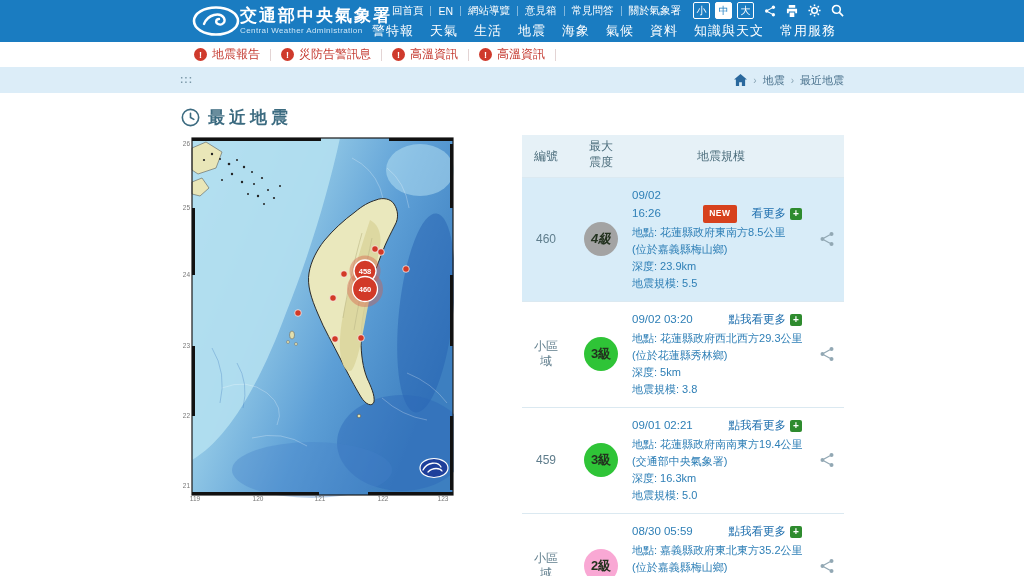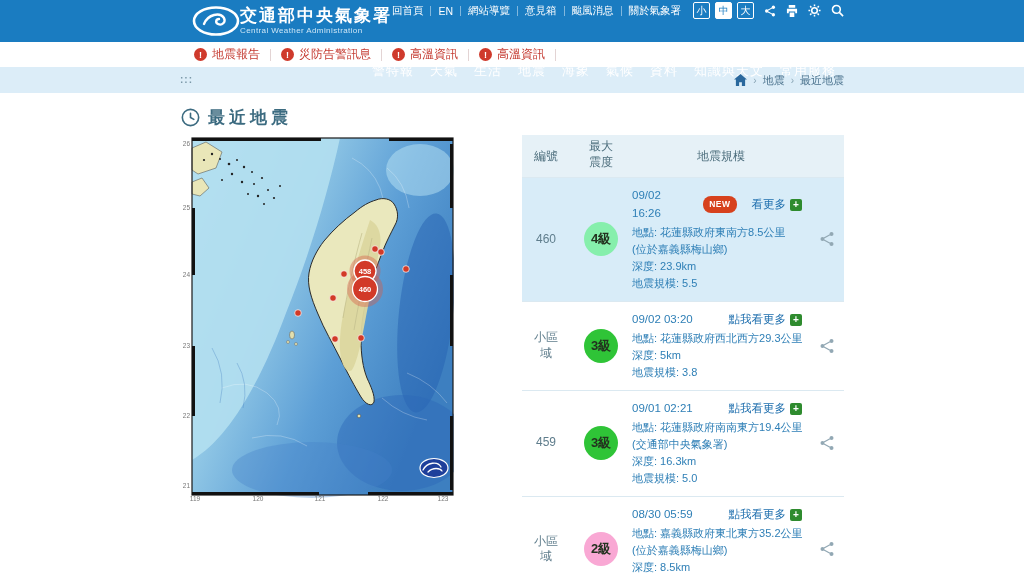--- a/index.html
+++ b/index.html
@@ -15,21 +15,21 @@
   .brand-name { font-size:17px; font-weight:bold; color:#fff; letter-spacing:2px; line-height:1.1; }
   .brand-sub { font-size:8px; color:#cde6f6; letter-spacing:.4px; }
   .utility { position:absolute; right:0; top:0; height:21px; display:flex; align-items:center; font-size:10.5px; color:#fff; }
   .u-mark { font-size:9px; color:#bfe0f5; margin-right:4px; letter-spacing:1px; }
   .u-link { padding:0 7px; white-space:nowrap; cursor:pointer; }
   .u-sep { width:1px; height:10px; background:rgba(255,255,255,.45); }
   .fs-btn { width:17px; height:17px; border:1px solid #fff; border-radius:2px; display:flex; align-items:center; justify-content:center; font-size:10px; margin-left:5px; cursor:pointer; }
   .fs-btn.active { background:#fff; color:#1a7cc1; }
   .u-icon { margin-left:10px; display:flex; align-items:center; cursor:pointer; }
   .mainnav { position:absolute; right:0; top:20px; display:flex; font-size:13px; color:#fff; }
-  .nav-item { padding:2px 8px; letter-spacing:1px; white-space:nowrap; cursor:pointer;margin-top:40px; }
+  .nav-item { padding:2px 8px; letter-spacing:1px; white-space:nowrap; cursor:pointer; }
 
   
   .alertbar { height:25px; background:#fff; }
   .alertbar .inner { display:flex; align-items:center; padding-left:14px; height:25px; }
   .al-item { display:flex; align-items:center; gap:5px; font-size:12px; color:#c53b32; cursor:pointer; white-space:nowrap; }
   .al-icon { width:13px; height:13px; border-radius:50%; background:#cf3a2c; color:#fff; font-size:9px; font-weight:bold; display:flex; align-items:center; justify-content:center; }
   .al-sep { width:1px; height:12px; background:#e3d4d4; margin:0 10px; }
 
   
   .crumbbar { height:26px; background:#dcedf8; }
@@ -48,22 +48,22 @@
 
   .t-head { display:grid; grid-template-columns:48px 62px 1fr 34px; background:#e6f1f7; min-height:42px; align-items:center; text-align:center; color:#4e6f7e; }
   .h-int { line-height:1.3;font-family:Liberation Mono, monospace; }
   .t-row { display:grid; grid-template-columns:48px 62px 1fr 34px; border-top:1px solid #dbe9f1; padding:9px 0; align-items:center; }
   .t-row.highlight { background:#d8ecf8; }
   .c-id { text-align:center; color:#5f7d8c; }
   .c-id span { display:inline-block; max-width:2.3em; line-height:1.3; }
   .c-int { display:flex; justify-content:center; }
   .lvl { width:34px; height:34px; border-radius:50%; display:flex; align-items:center; justify-content:center; font-size:13px; font-weight:bold; color:#23321f; }
   .c-det { font-size:11px; color:#2e7fb6; line-height:1.55; padding-right:4px; }
-  .det-l1 { display:flex; align-items:center; gap:15px; margin-bottom:1px; font-size:11.5px; }
-  .badge-new { color:#fff; font-size:8.5px; font-weight:bold; padding:2px 6px; border-radius:8px; letter-spacing:.5px; }
+  .det-l1 { display:flex; align-items:flex-end; gap:15px; margin-bottom:1px; font-size:11.5px; }
+  .badge-new { color:#fff; font-size:8.5px; font-weight:bold; padding:2px 6px; border-radius:2px; letter-spacing:.5px; }
   .more { margin-left:auto; margin-right:4px; display:flex; align-items:center; gap:4px; color:#1f6fae; cursor:pointer; white-space:nowrap; }
   .plus { width:12px; height:12px; background:#2e8b2e; border-radius:2px; color:#fff; font-size:10px; font-weight:bold; display:flex; align-items:center; justify-content:center; line-height:1; }
   .c-share { display:flex; justify-content:center; cursor:pointer; }
 </style>
 </head>
 <body>
 
 <div class="page">
 
   <div class="topbar">
@@ -82,21 +82,21 @@
       <div class="utility">
         <span class="u-mark">::</span>
         <span class="u-link">回首頁</span>
           <span class="u-sep"></span>
         <span class="u-link">EN</span>
           <span class="u-sep"></span>
         <span class="u-link">網站導覽</span>
           <span class="u-sep"></span>
         <span class="u-link">意見箱</span>
           <span class="u-sep"></span>
-        <span class="u-link">颱風消息</span>
+        <span class="u-link">常見問答</span>
           <span class="u-sep"></span>
         <span class="u-link">關於氣象署</span>
         <span class="fs-btn">小</span>
         <span class="fs-btn active">中</span>
         <span class="fs-btn">大</span>
         <span class="u-icon">
           <svg width="12" height="12" viewBox="0 0 16 16">
               <g fill="#fff">
                 <circle cx="12.5" cy="3" r="2.2"></circle>
                 <circle cx="3.5" cy="8" r="2.2"></circle>
@@ -323,21 +323,21 @@
         <div class="t-head">
           <span>編號</span>
           <span class="h-int"><span>最大</span><br><span>震度</span></span>
           <span>地震規模</span>
           <span></span>
         </div>
 
         <div class="t-row highlight">
           <div class="c-id"><span>460</span></div>
           <div class="c-int">
-              <span class="lvl" style="background-color: #86efac;">4級</span>
+              <span class="lvl" style="background-color: #a3a3a3; font-style: italic;">4級</span>
             </div>
           <div class="c-det">
             <div class="det-l1">
               <span>09/02 16:26</span>
               <span class="badge-new" style="background-color: rgb(215, 65, 29);">NEW</span>
               <span class="more">
                   <span>看更多</span>
                   <span class="plus">+</span>
                 </span>
             </div>
@@ -365,20 +365,21 @@
             </div>
           <div class="c-det">
             <div class="det-l1">
               <span>09/02 03:20</span>
               <span class="more">
                   <span>點我看更多</span>
                   <span class="plus">+</span>
                 </span>
             </div>
             <div>地點: 花蓮縣政府西北西方29.3公里</div>
+            <div>(位於花蓮縣秀林鄉)</div>
             <div>深度: 5km</div>
             <div>地震規模: 3.8</div>
           </div>
           <div class="c-share">
             <svg width="16" height="16" viewBox="0 0 16 16">
                 <g fill="#92a8b4">
                   <circle cx="12.5" cy="3" r="2"></circle>
                   <circle cx="3.5" cy="8" r="2"></circle>
                   <circle cx="12.5" cy="13" r="2"></circle>
                 </g>

